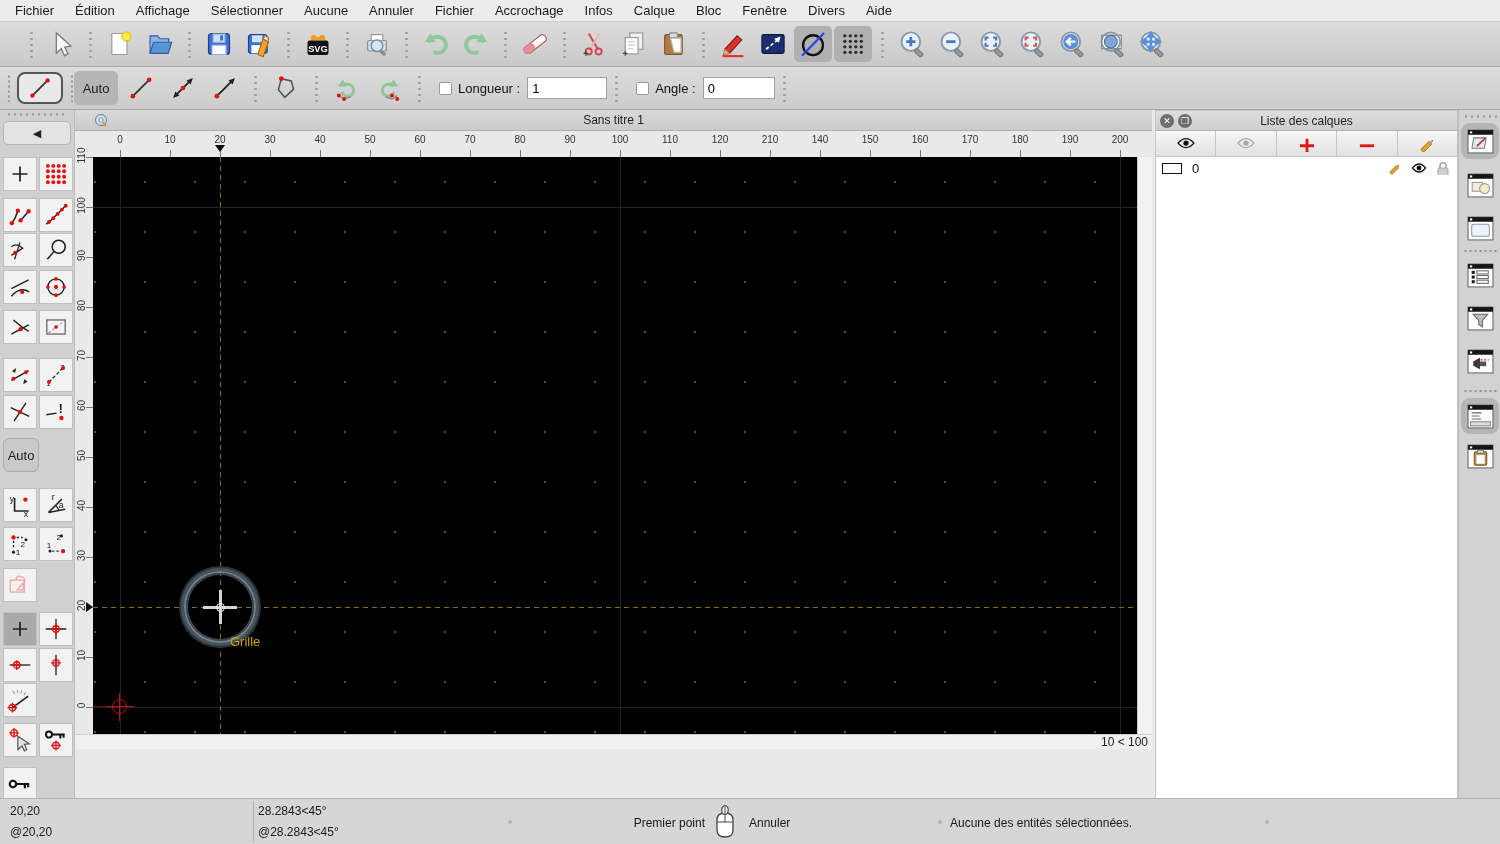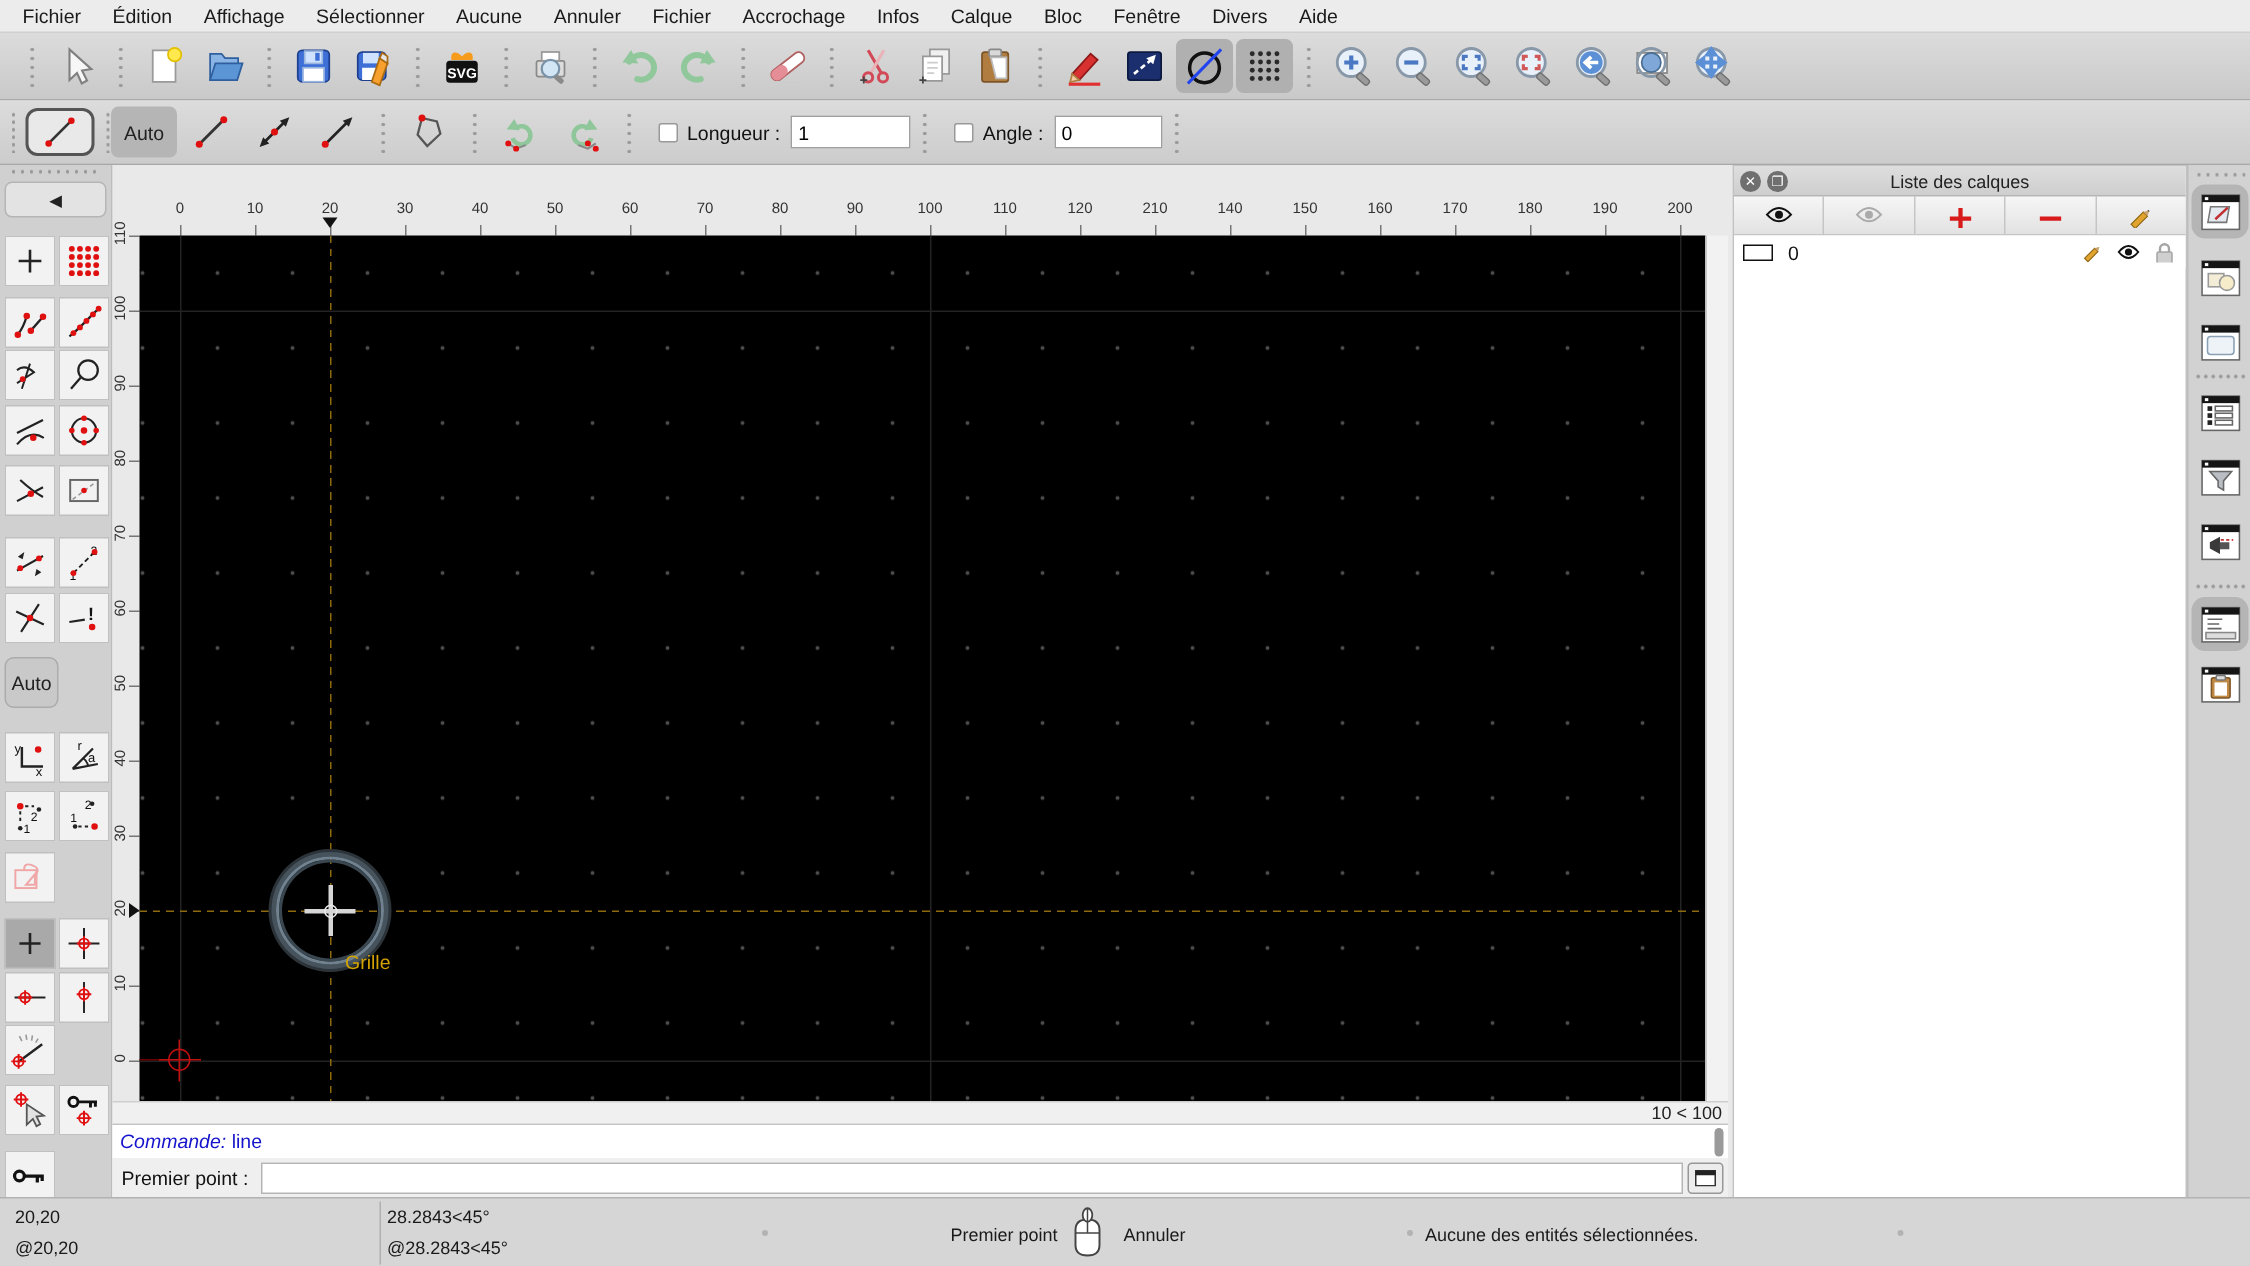--- a/index.html
+++ b/index.html
@@ -4,21 +4,21 @@
 <style>
   * { margin:0; padding:0; box-sizing:border-box; }
   html,body { width:1500px; height:844px; font-family:"Liberation Sans",sans-serif; background:#e9e9e9; overflow:hidden; }
   #app { position:relative; width:1500px; height:844px; background:#e9e9e9; }
 
   
   #menubar { position:absolute; left:0; top:0; width:1500px; height:22px; background:#ececec; border-bottom:1px solid #d0d0d0; display:flex; align-items:center; padding-left:15px; gap:21px; }
   .menu-item { font-size:13px; color:#1a1a1a; white-space:nowrap; cursor:default; }
 
   
-  #toolbar1 { position:absolute; left:0; top:22px; width:1500px; height:45px; background:linear-gradient(#dcdcdc,#c9c9c9); border-bottom:1px solid #aaa; display:flex; align-items:center; padding-left:12px; }
+  #toolbar1 { position:absolute; left:0; top:22px; width:1500px; height:45px; background:linear-gradient(#dcdcdc,#c9c9c9); border-bottom:1px solid #aaa; display:flex; align-items:center; padding-left:22px; }
   #toolbar2 { position:absolute; left:0; top:67px; width:1500px; height:43px; background:linear-gradient(#dcdcdc,#cccccc); border-bottom:1px solid #a8a8a8; display:flex; align-items:center; padding-left:6px; }
   .vsep { width:5px; height:28px; margin:0 7px; background-image:radial-gradient(circle,#9a9a9a 1px,transparent 1.4px); background-size:5px 6px; background-position:center top; }
   .tbtn { width:38px; height:36px; display:flex; align-items:center; justify-content:center; border-radius:5px; margin:0 1px; }
   .tbtn.active { background:#b0b0b0; }
   .ic { display:inline-flex; }
   .ic svg { width:100%; height:100%; }
   .tbtn .ic { width:28px; height:28px; }
   #current-tool-box { width:46px; height:32px; border:2px solid #555; border-radius:8px; display:flex; align-items:center; justify-content:center; background:#e9e9e9; margin:0 6px; }
   #current-tool-box .ic { width:26px; height:26px; }
   .t2btn { width:42px; height:34px; display:flex; align-items:center; justify-content:center; border-radius:4px; }
@@ -757,20 +757,30 @@
         <span class="ic ">
           <svg viewBox="0 0 24 24">
             <circle cx="5.5" cy="12" r="3" fill="none" stroke="#111" stroke-width="2"></circle>
             <path d="M8.5 12 H20.5 M16.5 12 V16 M19.5 12 V15" stroke="#111" stroke-width="2"></path>
           </svg>
         </span>
       </div>
     </div>
 
   <div id="canvas-window">
+    <div id="cw-titlebar">
+      <span id="cw-icon" class="ic">
+          <svg viewBox="0 0 15 15">
+            <circle cx="7" cy="7" r="5.5" fill="#cfe0ef" stroke="#5b7f9e"></circle>
+            <circle cx="7" cy="7" r="2.2" fill="#f0f0f0" stroke="#888"></circle>
+            <rect x="9.5" y="9" width="4.5" height="2.2" transform="rotate(42 9.5 9)" fill="#c79a3a"></rect>
+          </svg>
+        </span>
+      <div id="cw-title">Sans titre 1</div>
+    </div>
     <div id="hruler">
         <span class="hr-label" style="left:27px">0</span>
         <span class="hr-tick" style="left:27px"></span>
         <span class="hr-label" style="left:77px">10</span>
         <span class="hr-tick" style="left:77px"></span>
         <span class="hr-label" style="left:127px">20</span>
         <span class="hr-tick" style="left:127px"></span>
         <span class="hr-label" style="left:177px">30</span>
         <span class="hr-tick" style="left:177px"></span>
         <span class="hr-label" style="left:227px">40</span>
@@ -856,38 +866,20 @@
       <div class="cross-bar" style="left:125.5px;top:433px;width:3px;height:34px"></div>
       <div id="snap-center-ring" style="left:122.5px;top:445.5px"></div>
       <div id="snap-label" style="left:137px;top:477px">Grille</div>
     </div>
     <div id="vscroll"></div>
     <div id="cw-bottom">
       <span id="grid-status">10 &lt; 100</span>
     </div>
   </div>
 
-  <div id="command-widget">
-    <div id="cmd-history">
-      <div id="cmd-history-text"><span class="it">Commande:</span><span> line</span></div>
-      <div id="cmd-scroll-thumb"></div>
-    </div>
-    <div id="cmd-prompt-row">
-      <span id="cmd-prompt-label">Premier point :</span>
-      <input id="cmd-input" value="" style="">
-      <div id="kbd-btn">
-        <span class="ic" style="width:14px;height:11px">
-            <svg viewBox="0 0 14 11">
-              <rect x="0.5" y="0.5" width="13" height="10" fill="#fff" stroke="#333"></rect>
-              <rect x="0.5" y="0.5" width="13" height="3" fill="#222"></rect>
-            </svg>
-          </span>
-      </div>
-    </div>
-  </div>
 
   <div id="layers-panel">
     <div id="lp-titlebar">
       <div class="lp-circle-btn" style="left:4px">✕</div>
       <div class="lp-circle-btn" style="left:22px">❐</div>
       <div id="lp-title">Liste des calques</div>
     </div>
     <div id="lp-toolbar">
         <div class="lp-tbtn">
           <span class="ic" style="width:20px;height:16px">

